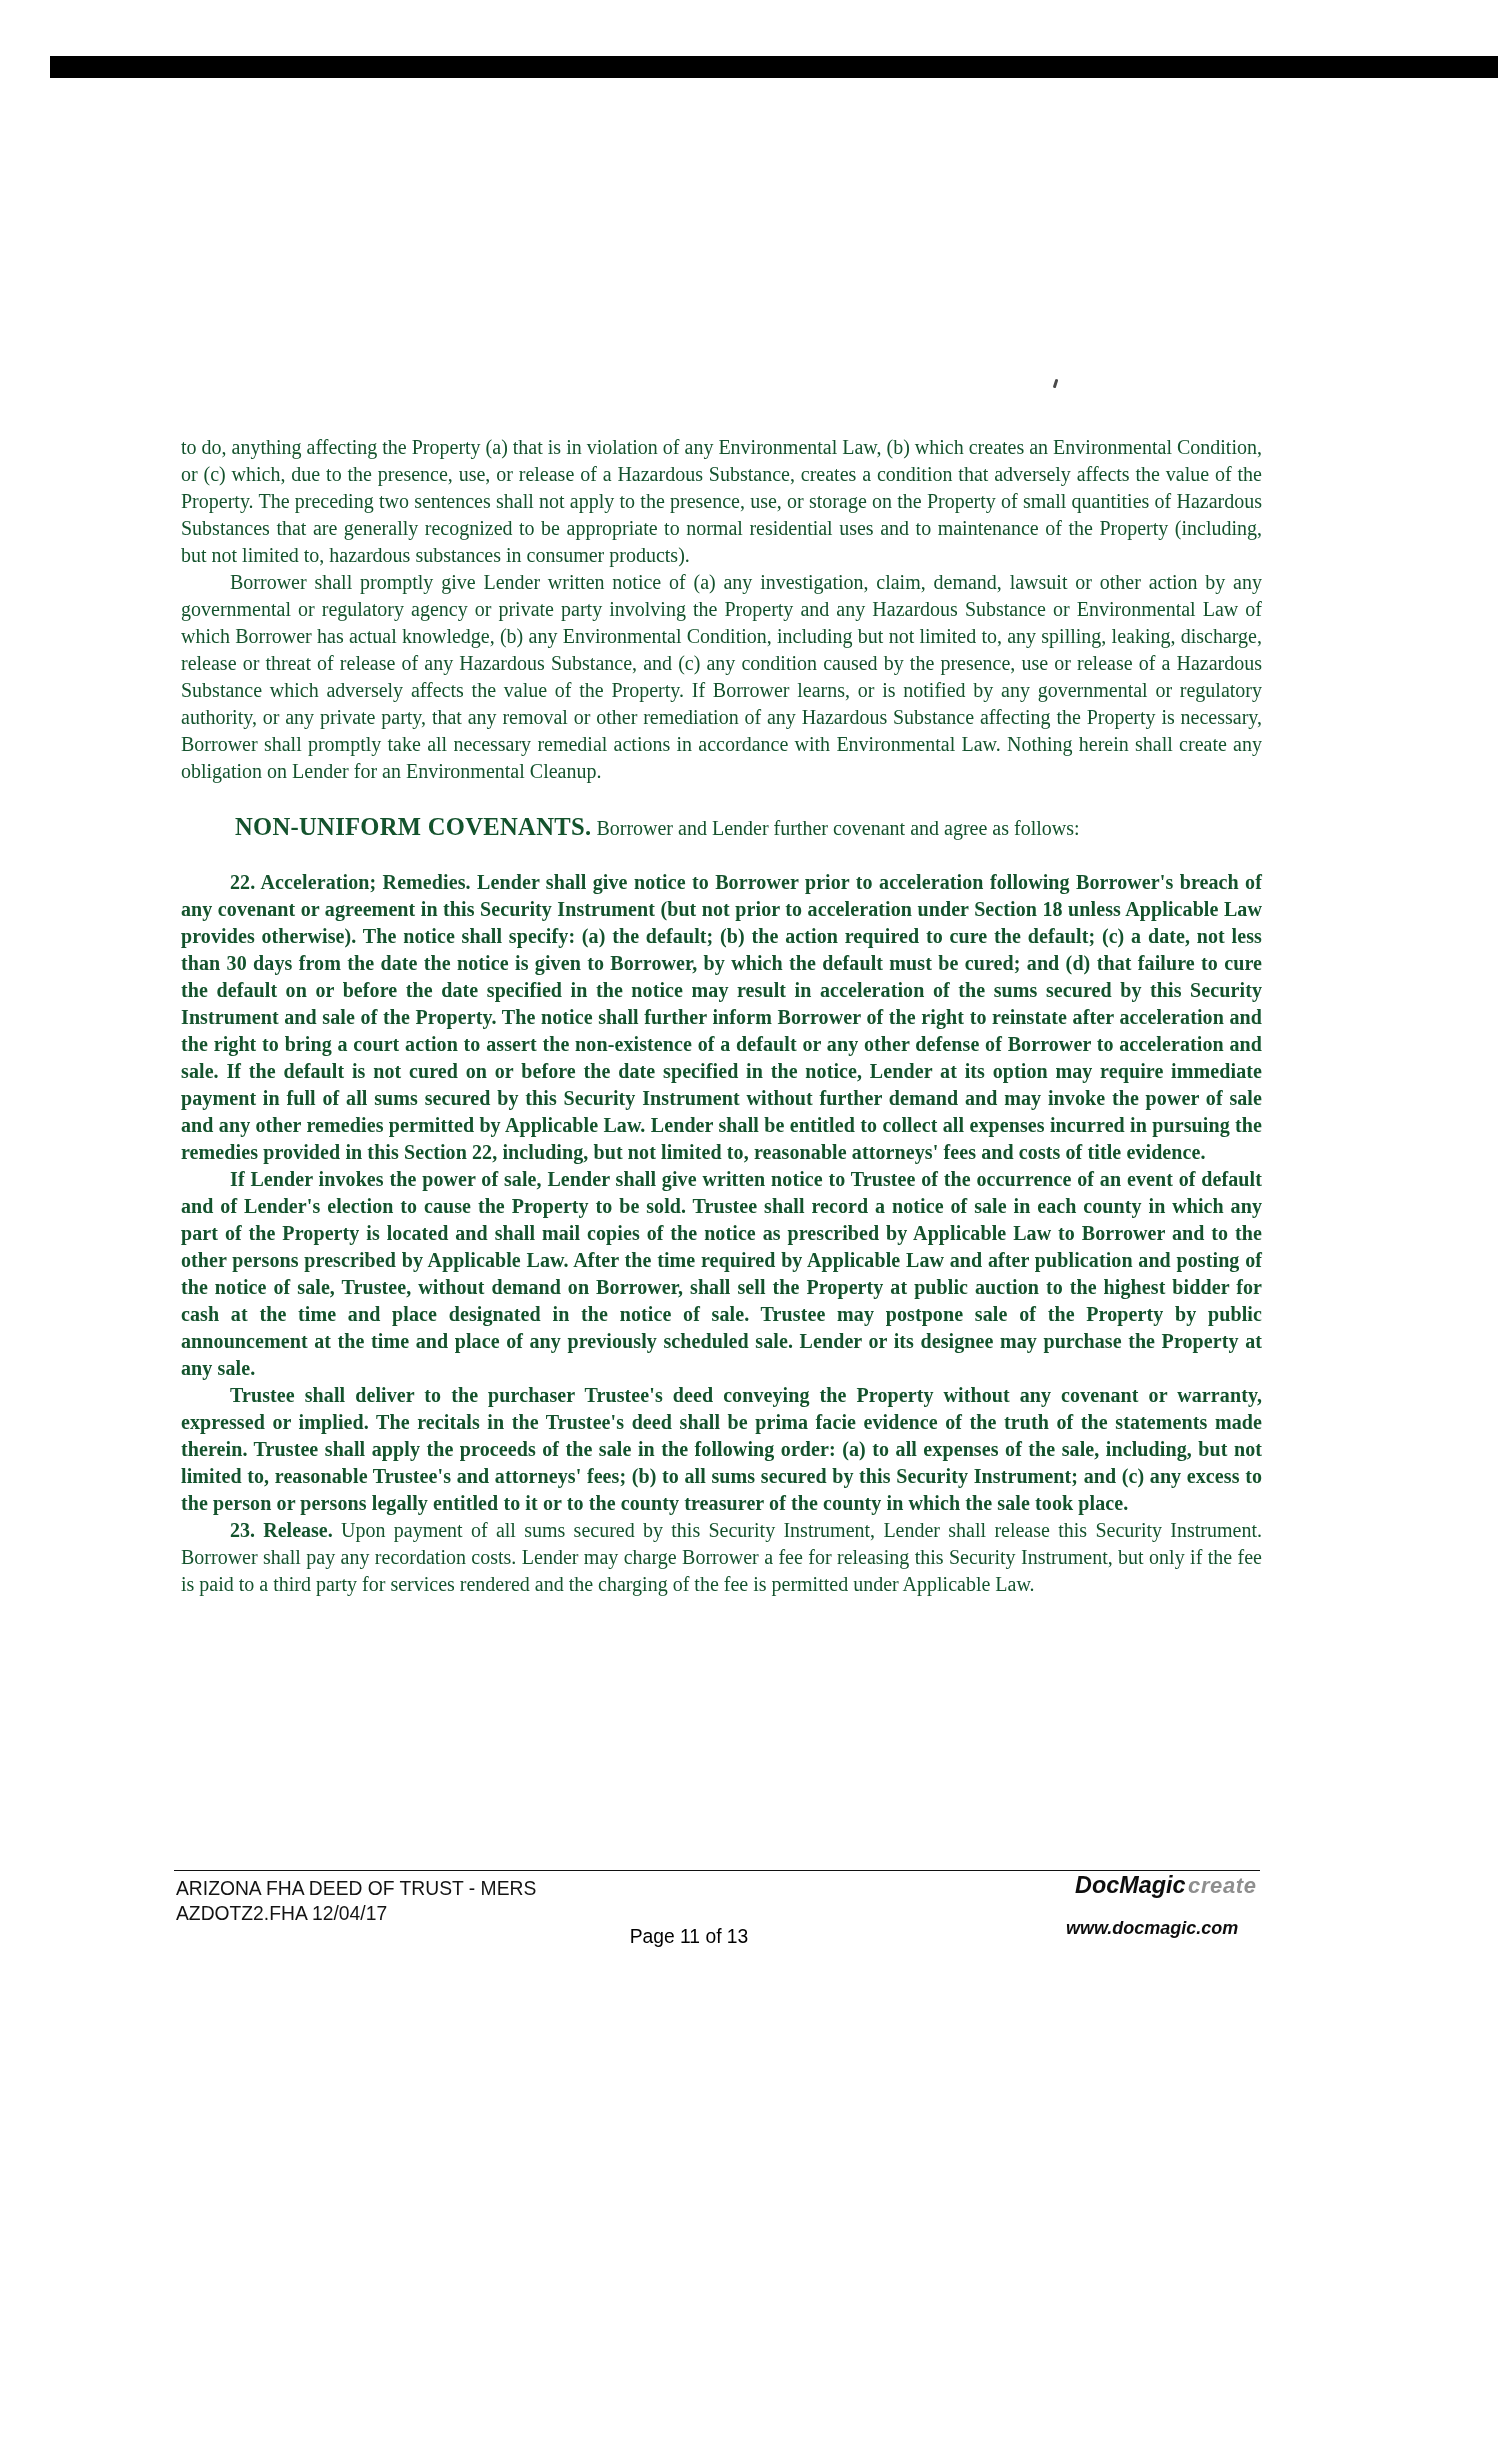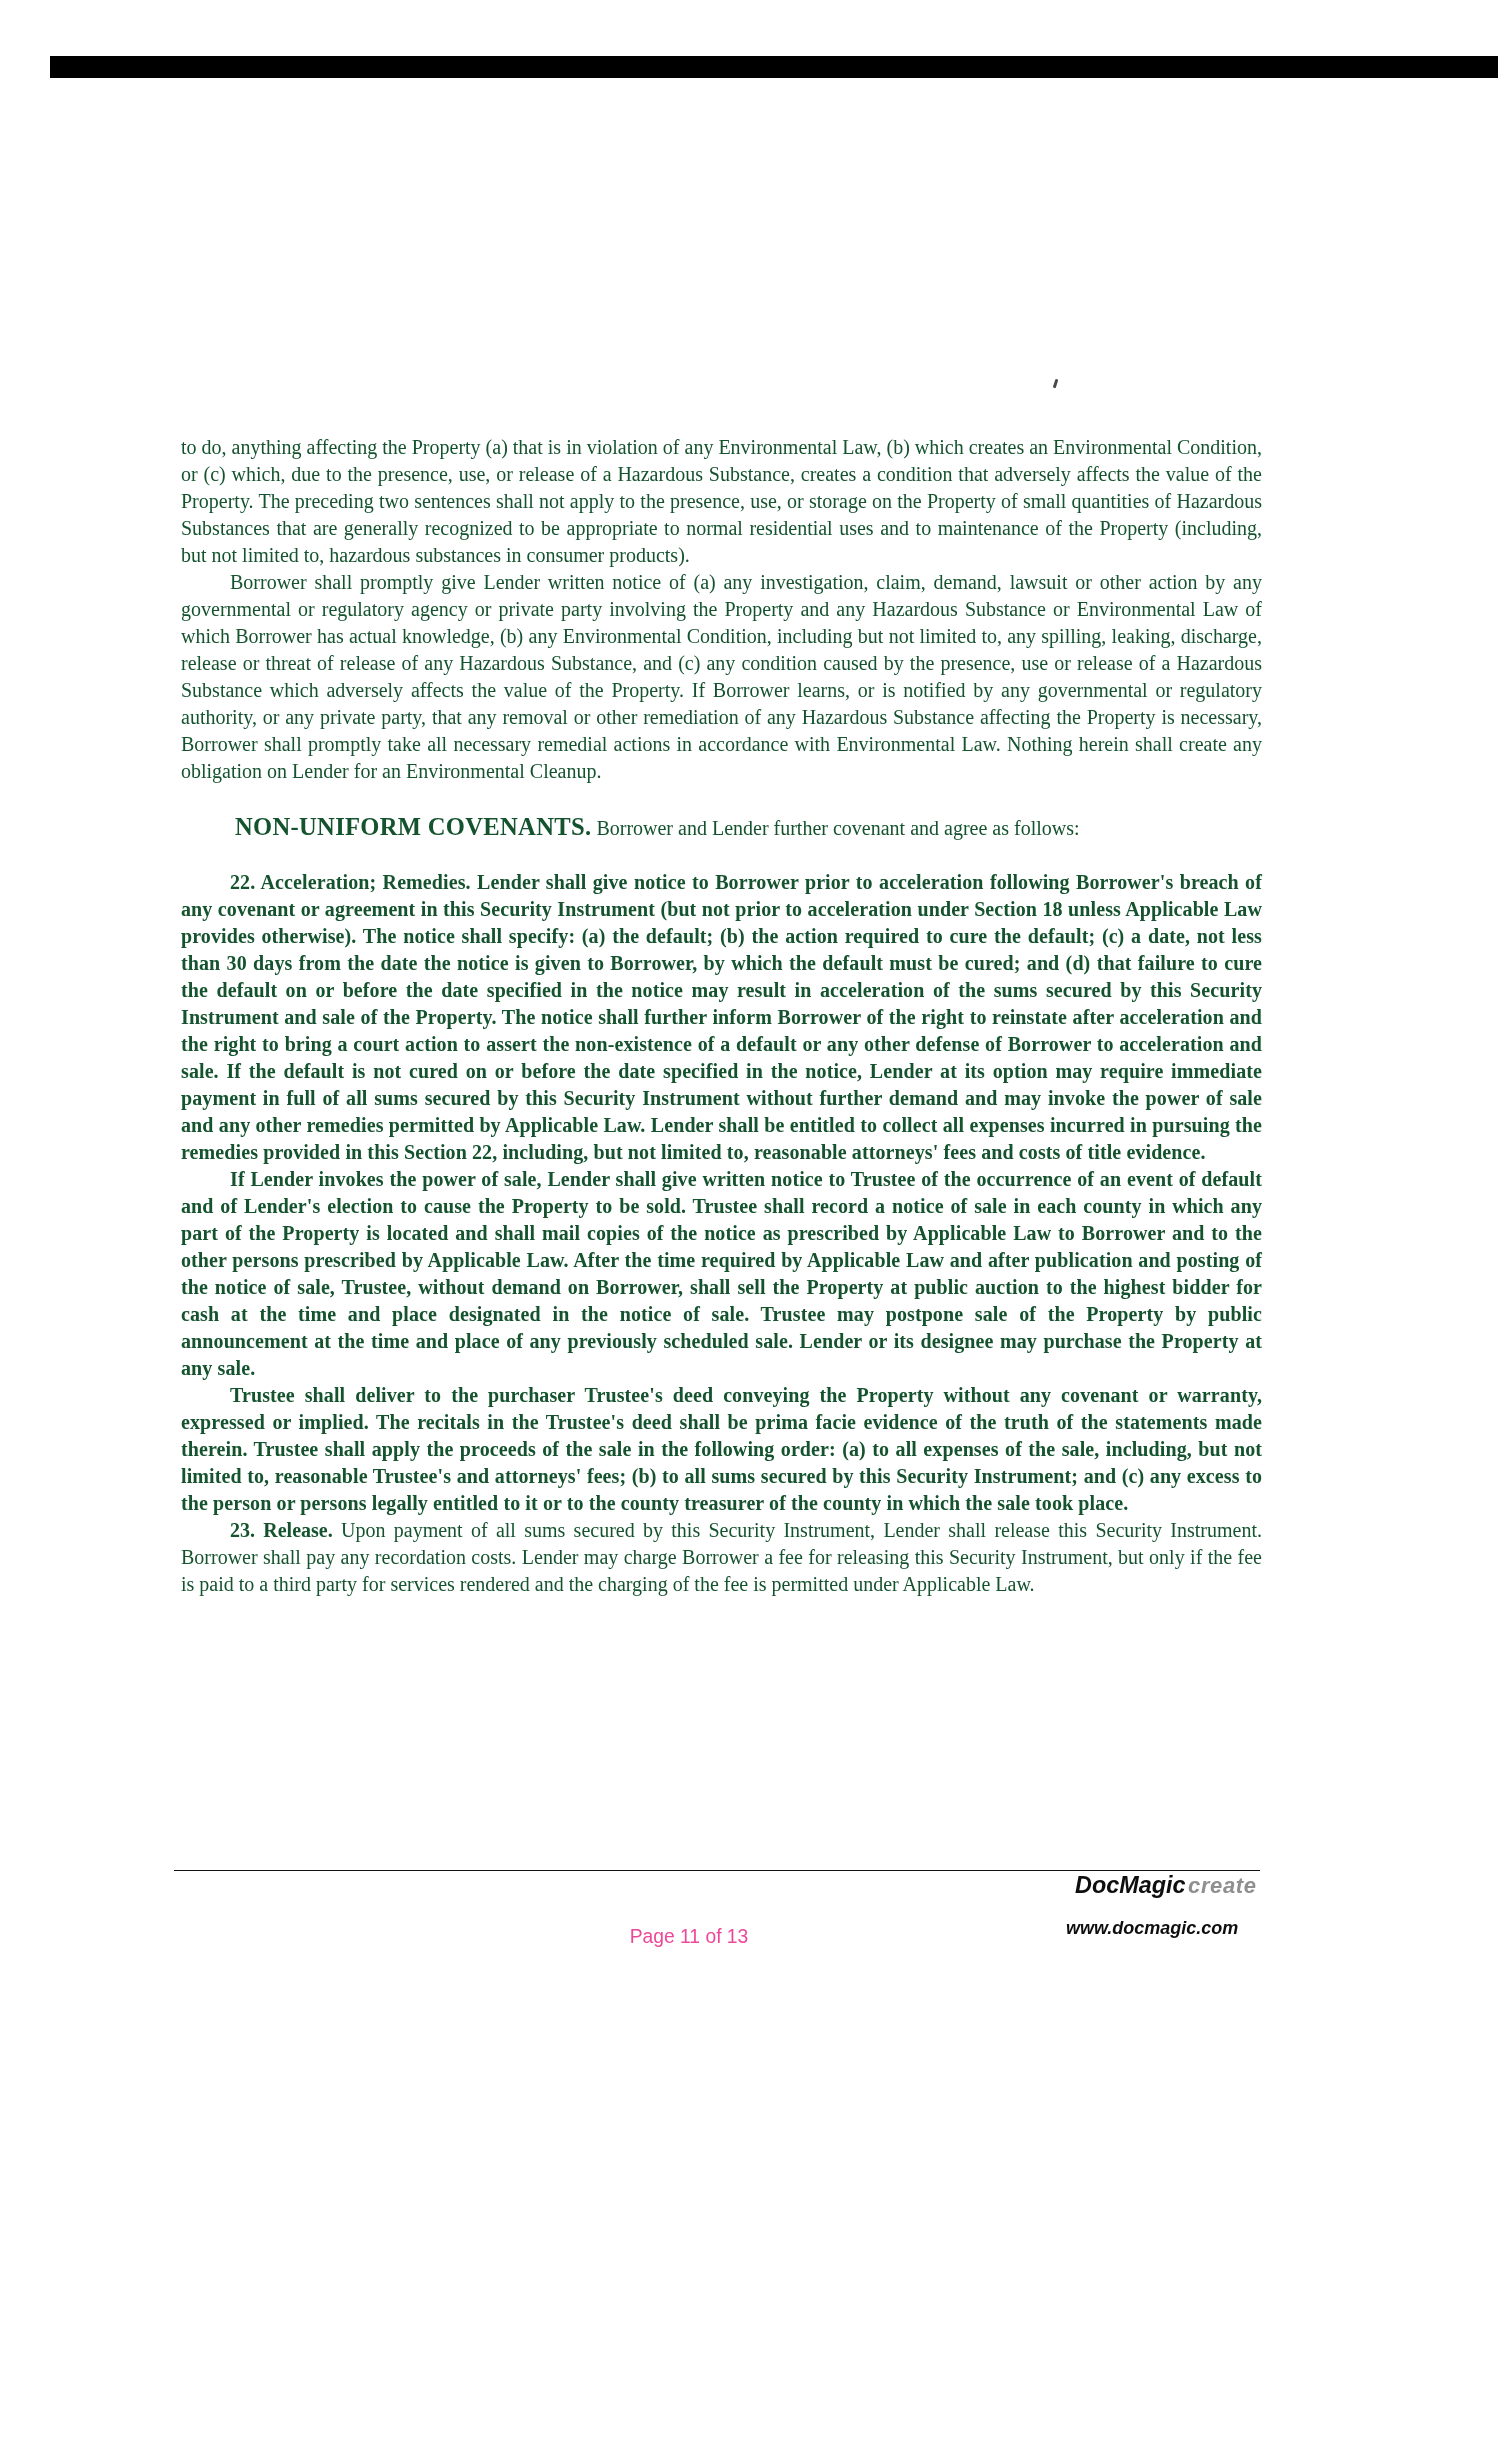--- a/index.html
+++ b/index.html
@@ -93,21 +93,21 @@
     color: #141414;
   }
   .footer-page {
     position: absolute;
     top: 1926px;
     left: 174px;
     width: 1030px;
     text-align: center;
     font-family: "Liberation Sans", sans-serif;
     font-size: 19.3px;
-    color: #ec4899;
+    color: #000000;
   }
   .docmagic {
     position: absolute;
     top: 1874px;
     left: 1066px;
     font-family: "Liberation Sans", sans-serif;
     font-style: italic;
     font-weight: bold;
     text-align: left;
     line-height: 23.4px;
@@ -156,20 +156,24 @@
 
     <p class="para indent">
       <span class="bold">23. Release.</span>
       <span>Upon payment of all sums secured by this Security Instrument, Lender shall release this Security Instrument. Borrower shall pay any recordation costs. Lender may charge Borrower a fee for releasing this Security Instrument, but only if the fee is paid to a third party for services rendered and the charging of the fee is permitted under Applicable Law.</span>
     </p>
 
   </div>
 
   <div class="footer-rule"></div>
 
+  <div class="footer-left">
+    <div>ARIZONA FHA DEED OF TRUST - MERS</div>
+    <div>AZDOTZ2.FHA  12/04/17</div>
+  </div>
 
   <div class="footer-page">Page 11 of 13</div>
 
   <div class="docmagic">
     <span>
       <span class="brand">DocMagic</span>
       <span class="eforms">create</span>
     </span>
     <span class="url">www.docmagic.com</span>
   </div>

